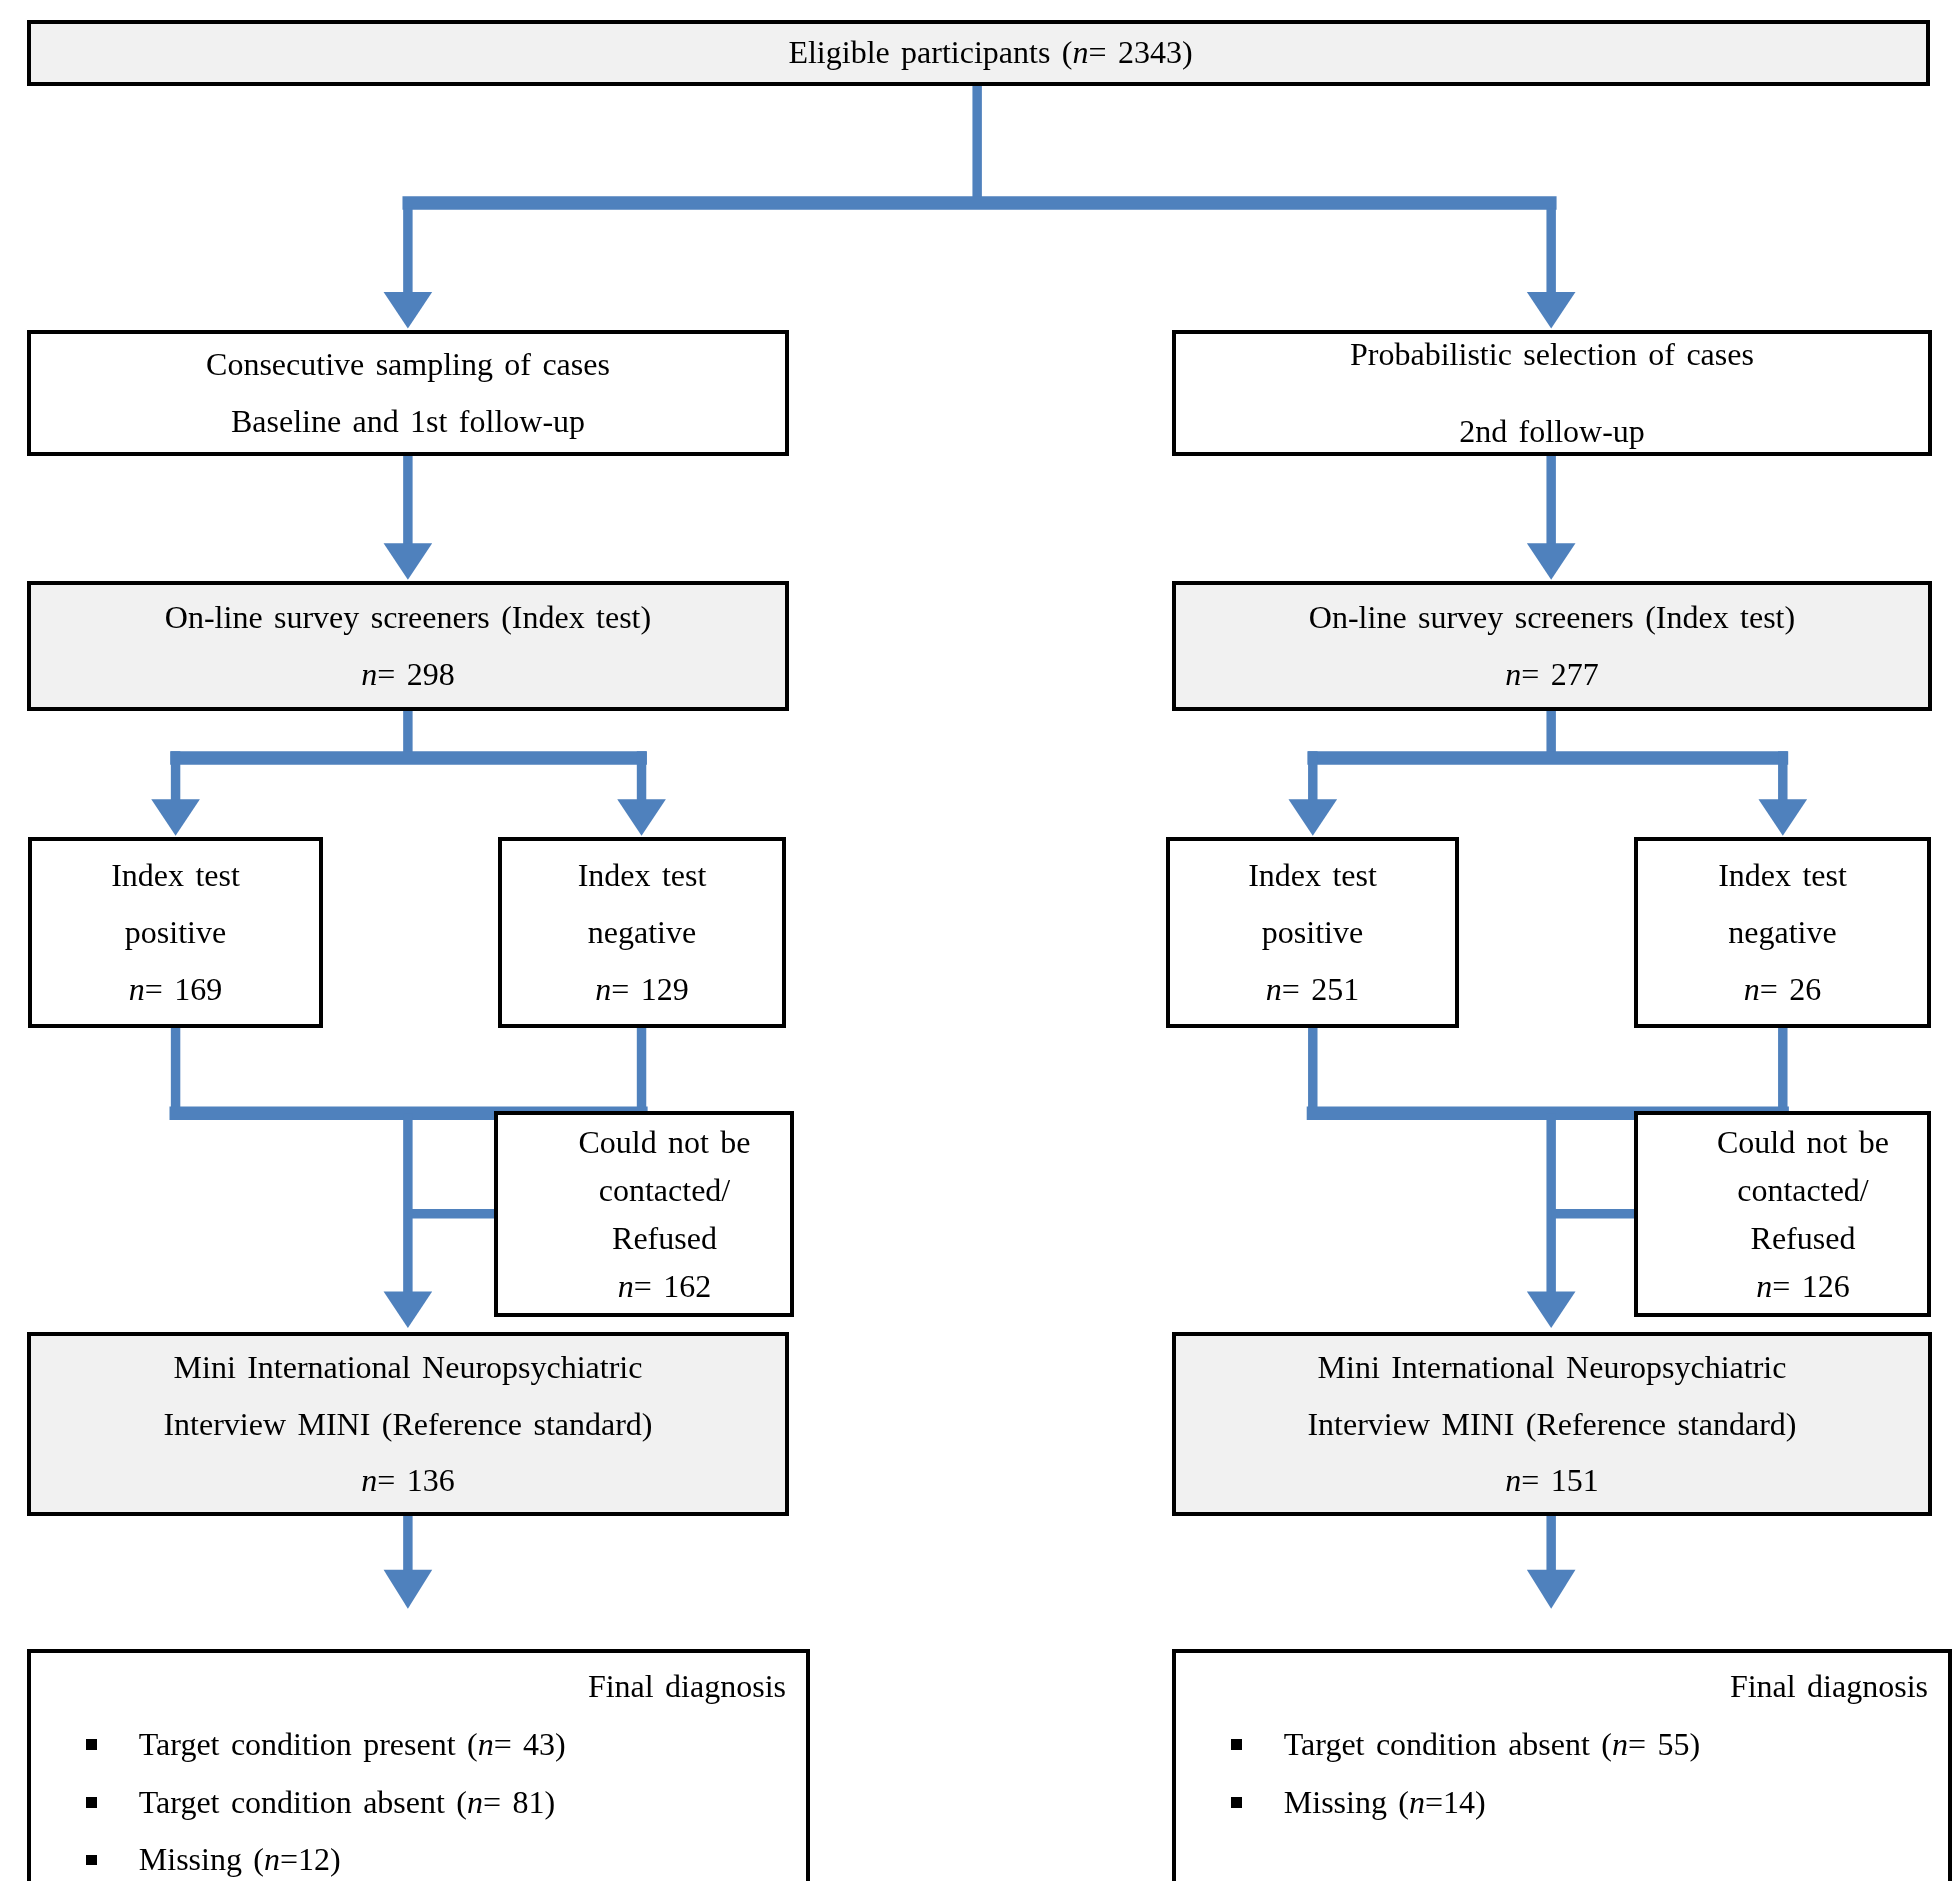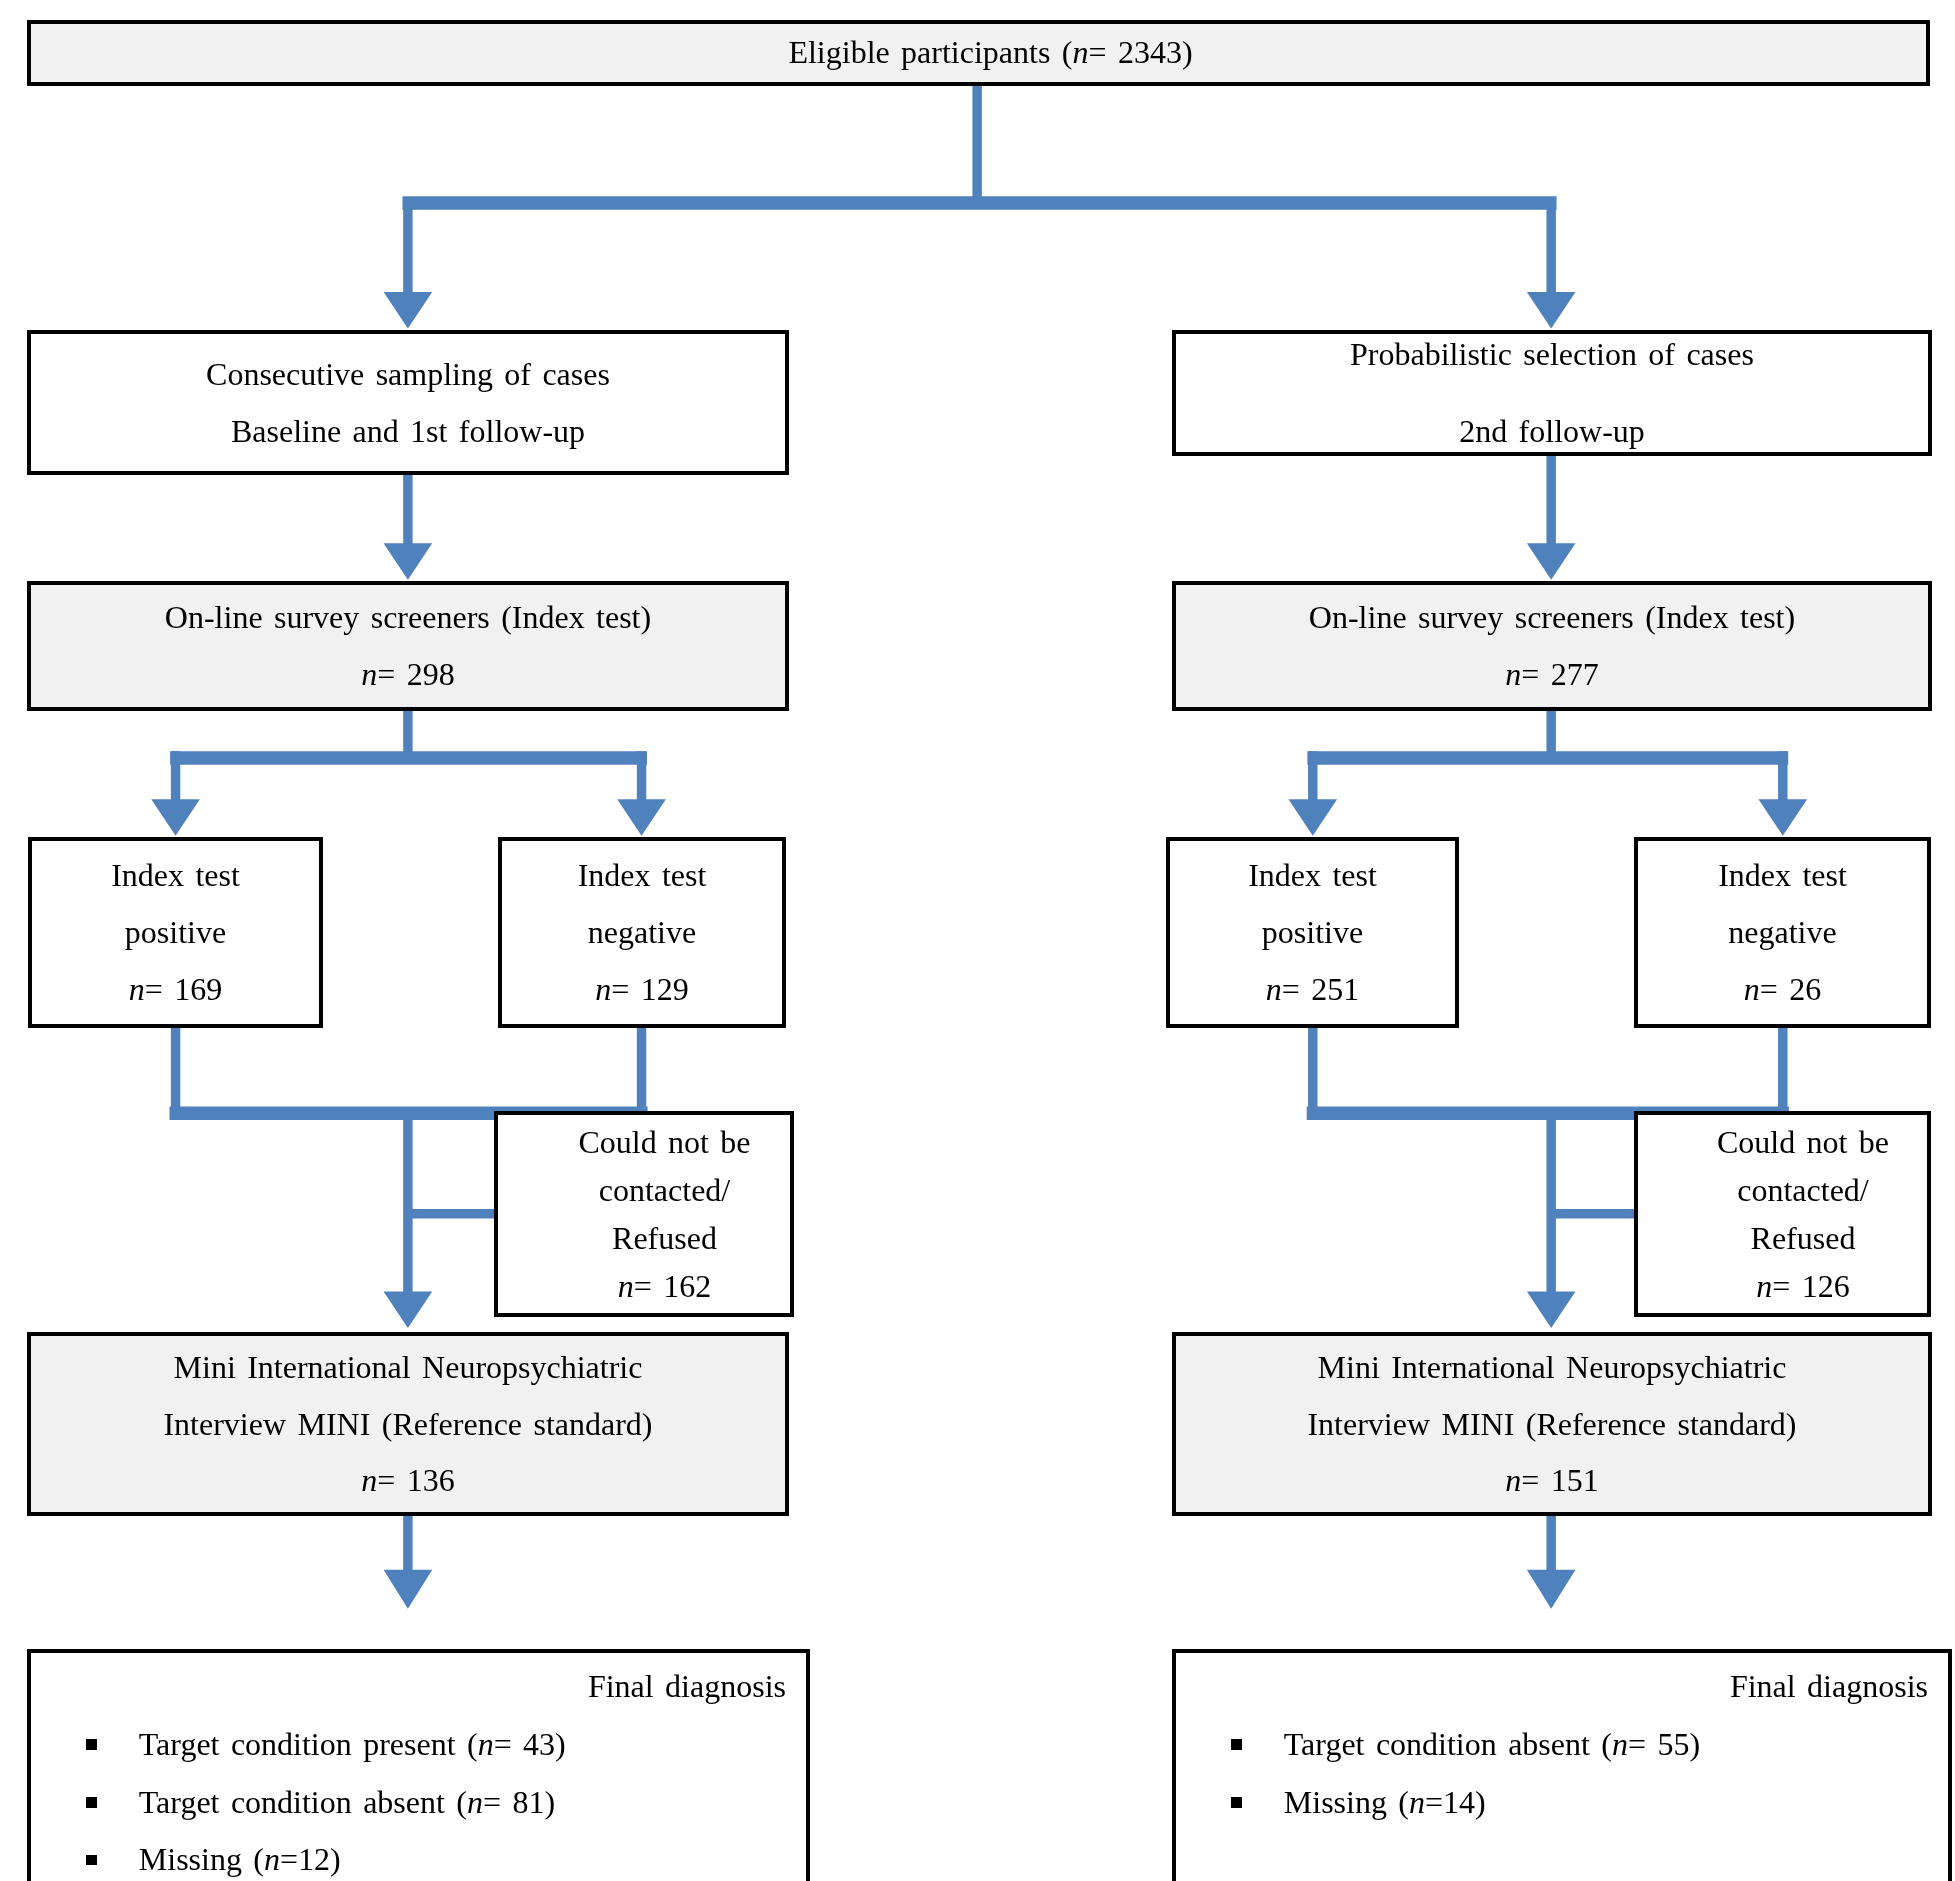--- a/index.html
+++ b/index.html
@@ -109,21 +109,21 @@
     <g>
       <path class="line" d="M2297 2244 L2297 2330"></path>
       <path class="head" d="M2261 2324 L2333 2324 L2297 2382 Z"></path>
     </g>
   </svg>
 
   <div class="box shaded top" style="left:27px;top:20px;width:1903px;height:66px;">
     <div class="ln">Eligible participants (<i>n</i>= 2343)</div>
   </div>
 
-  <div class="box" style="left:27px;top:330px;width:762px;height:145px;">
+  <div class="box" style="left:27px;top:330px;width:762px;height:126px;">
     <div class="ln">Consecutive sampling of cases</div>
     <div class="ln">Baseline and 1st follow-up</div>
   </div>
   <div class="box" style="left:1172px;top:330px;width:760px;height:126px;gap:20px;">
     <div class="ln">Probabilistic selection of cases</div>
     <div class="ln">2nd follow-up</div>
   </div>
 
   <div class="box shaded" style="left:27px;top:581px;width:762px;height:130px;">
     <div class="ln">On-line survey screeners (Index test)</div>

